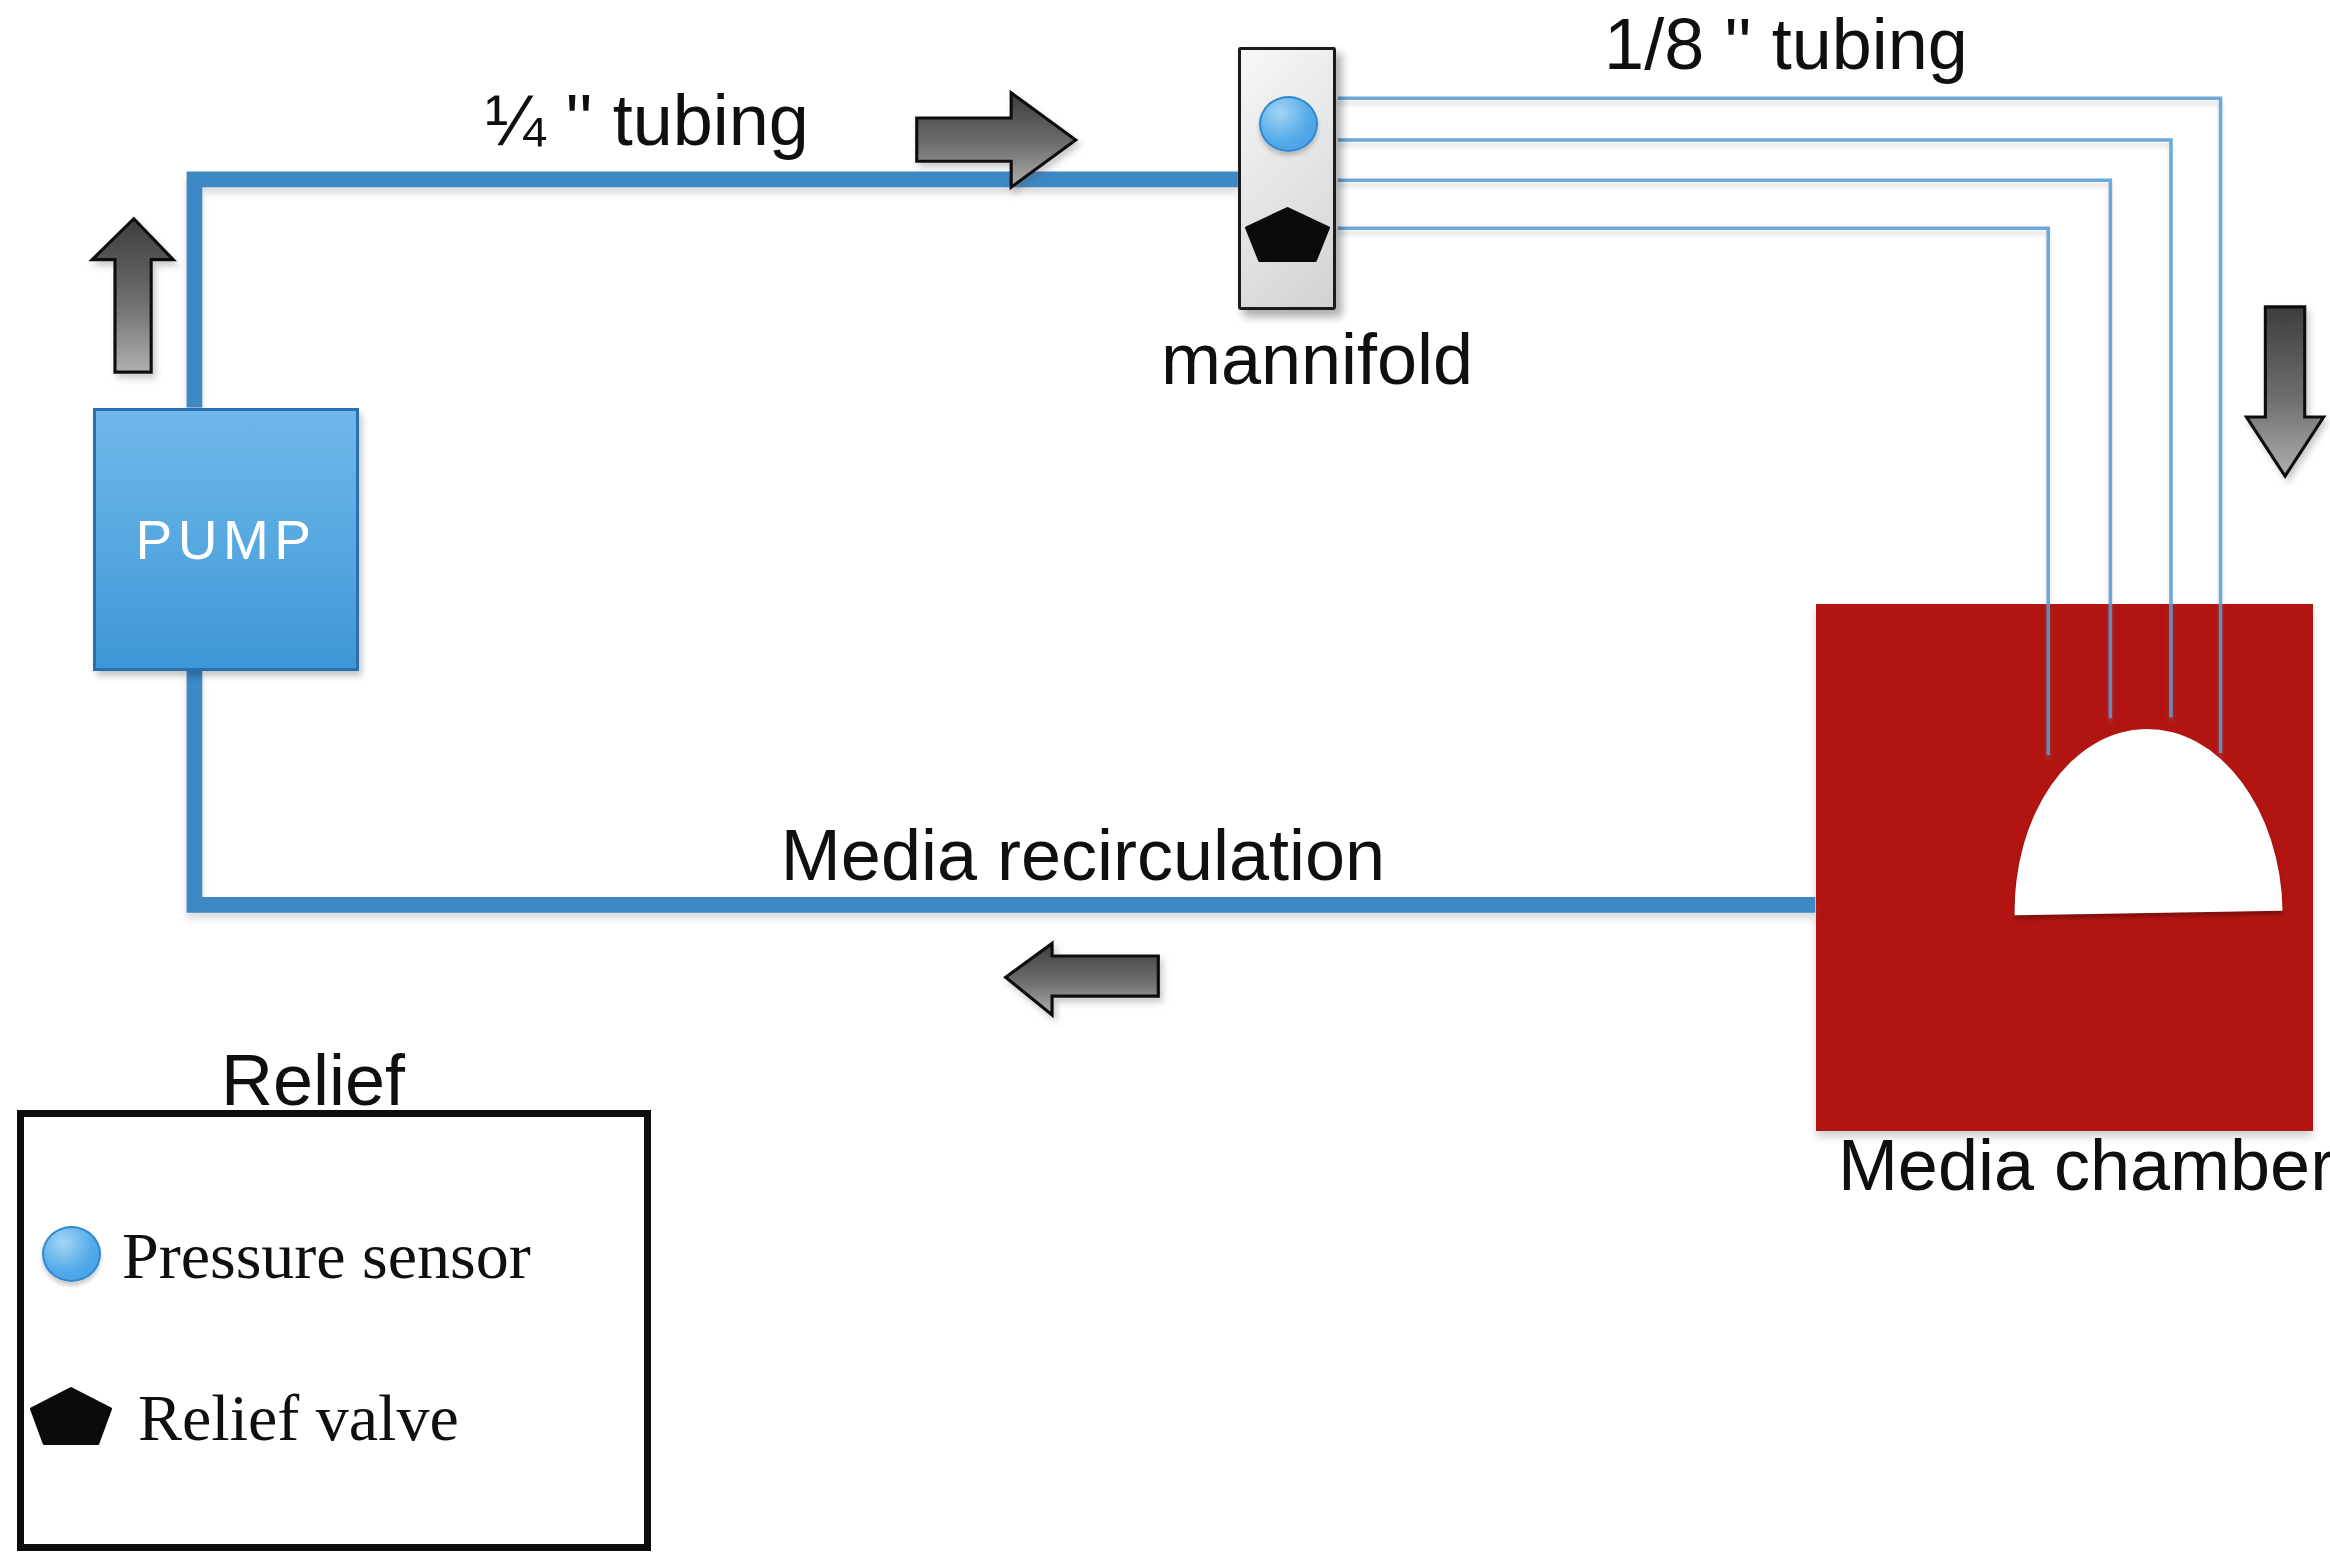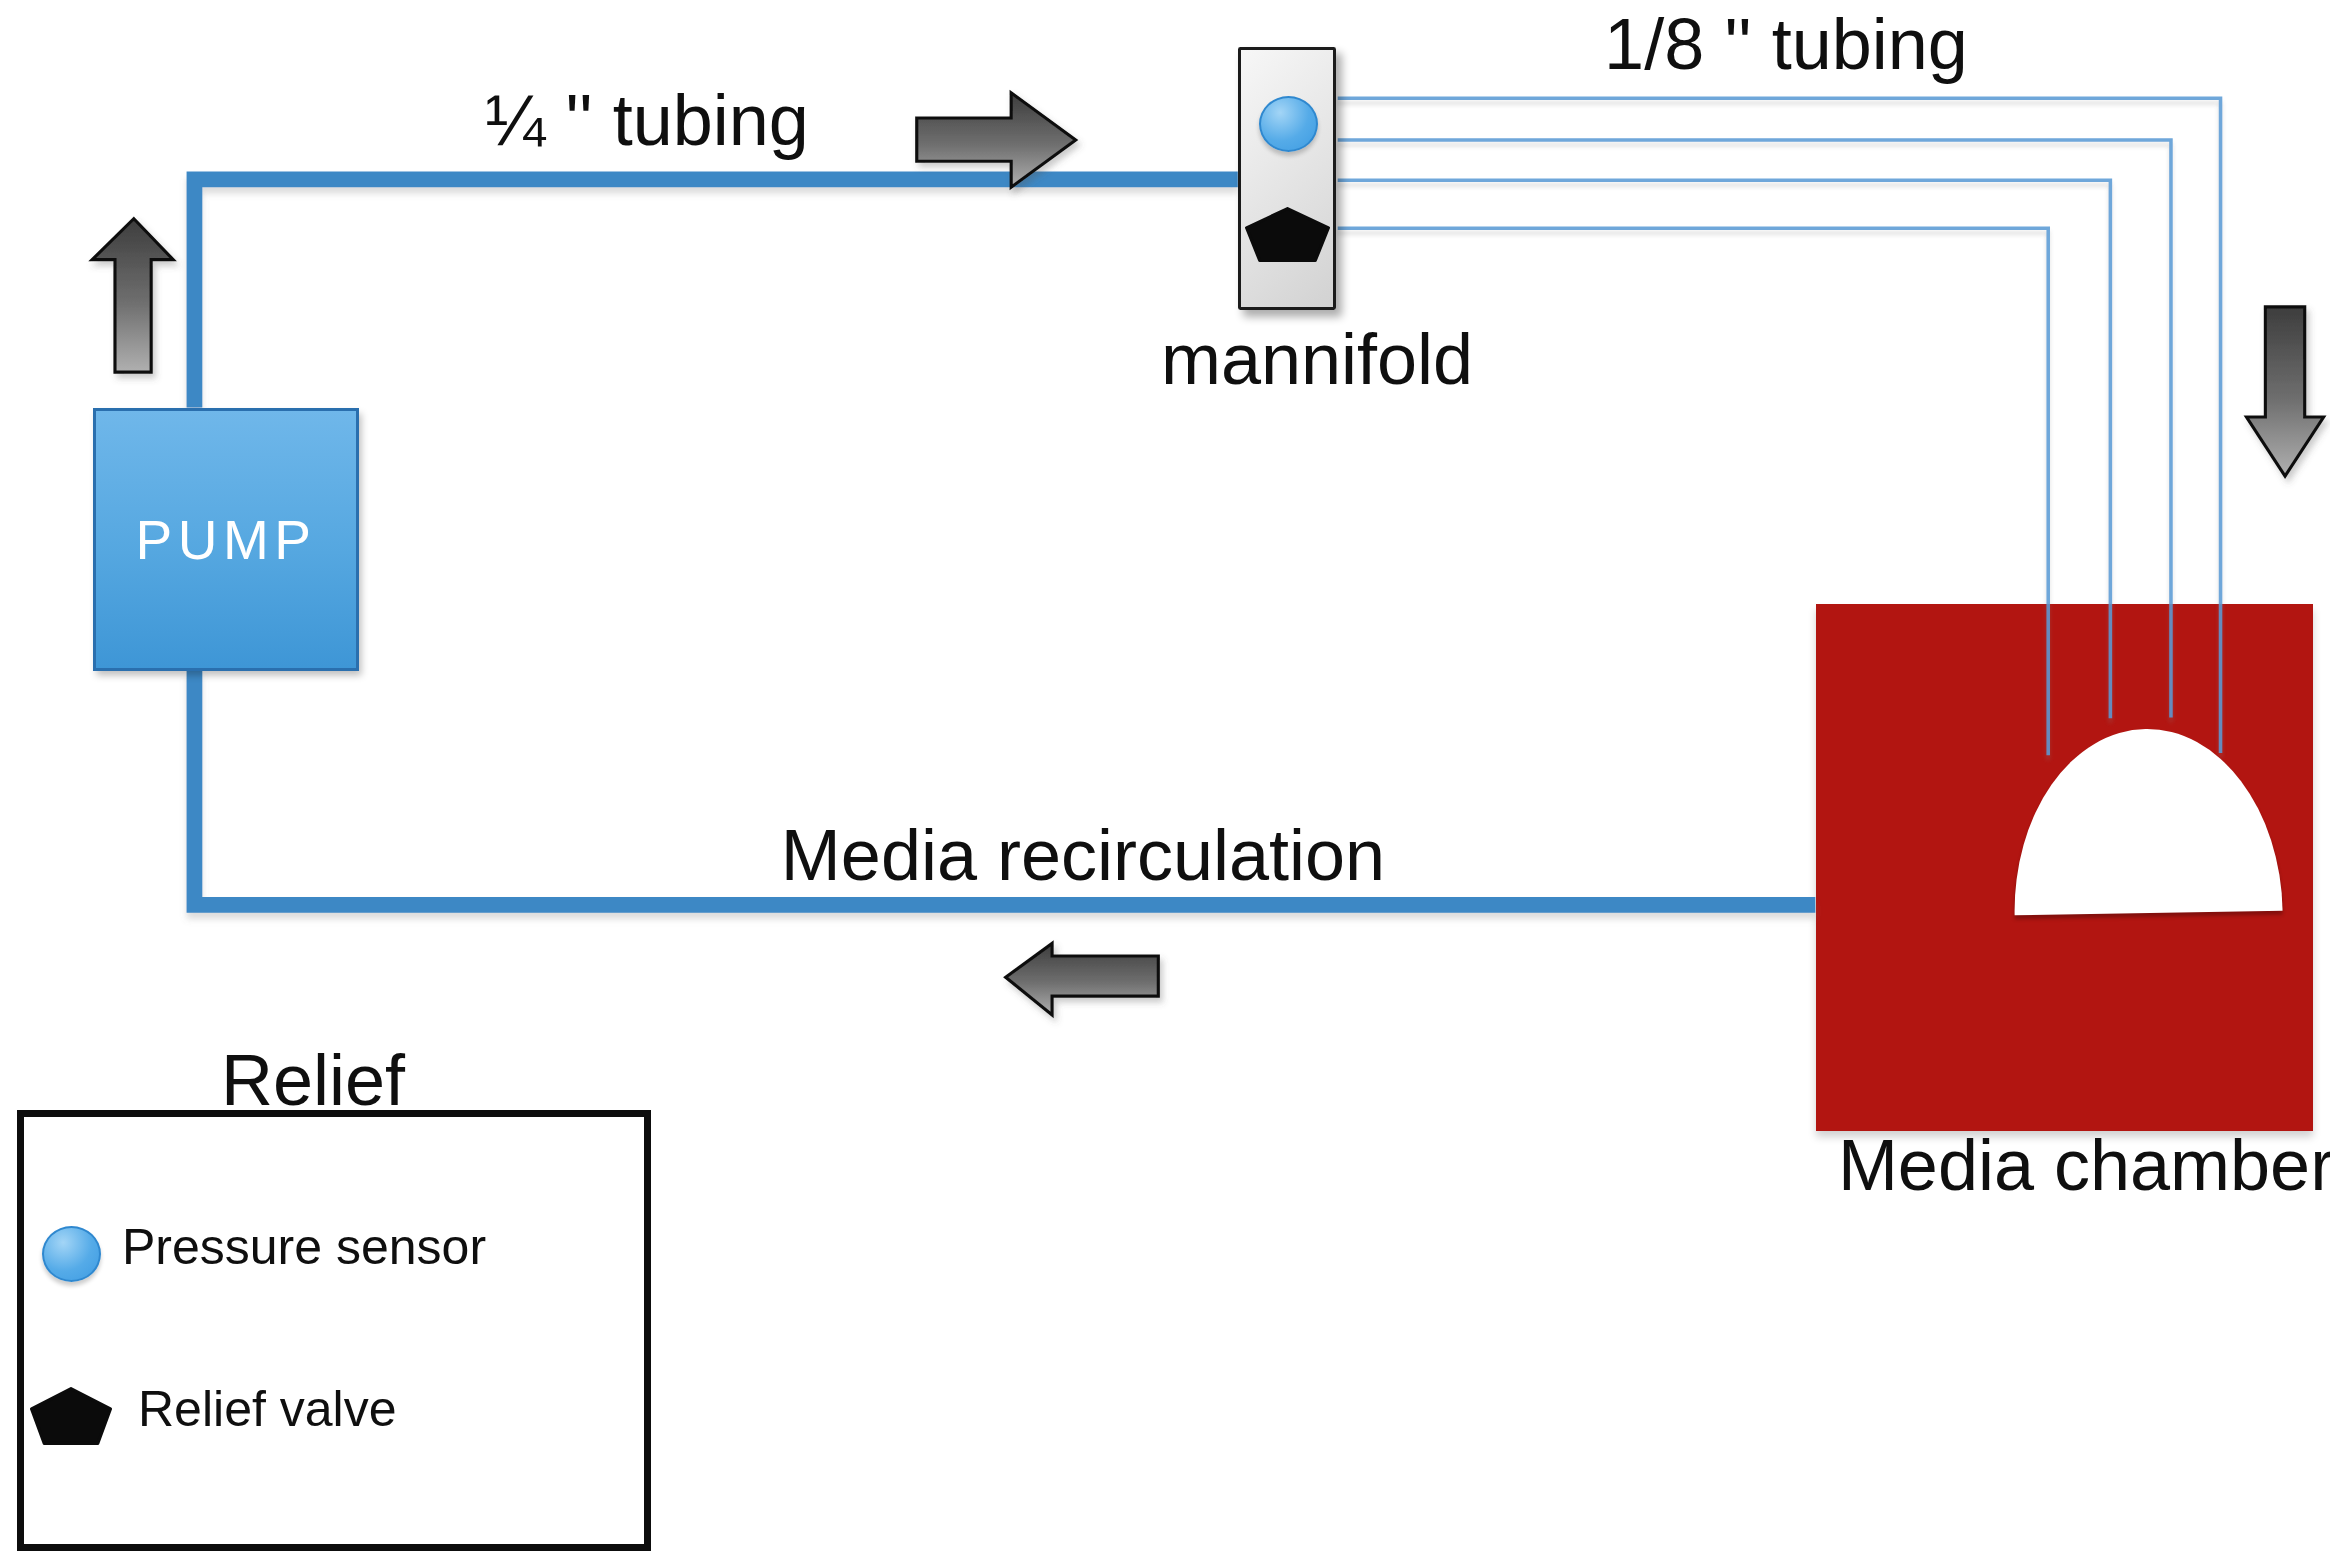--- a/index.html
+++ b/index.html
@@ -57,21 +57,21 @@
 
   
   #legend-box {
     left:17.3px; top:1110px; width:620px; height:427px;
     background:#ffffff; border:7.9px solid #0d0d0d;
   }
 
   
   .label { position:absolute; white-space:nowrap; color:#0f0f0f; }
   .big   { font-size:72px; }
-  .mid   { font-size:50px; }
+  .mid   { font-size:66px;font-family:Liberation Serif, serif; }
   .center { transform:translateX(-50%); }
   #lbl-quarter  { left:647px;  top:79px;  }
   #lbl-eighth   { left:1786px; top:3.1px;    }
   #lbl-manifold { left:1317px; top:318px;  }
   #lbl-recirc   { left:1055px; top:814px;margin-left:28px; }
   #lbl-chamber  { left:2086px; top:1124px; }
   #lbl-legend   { left:313px;  top:1039px; }
   #lbl-pressure { left:122px;  top:1218px; }
   #lbl-relief   { left:120px;  top:1380px;margin-left:18px; }
 </style>

